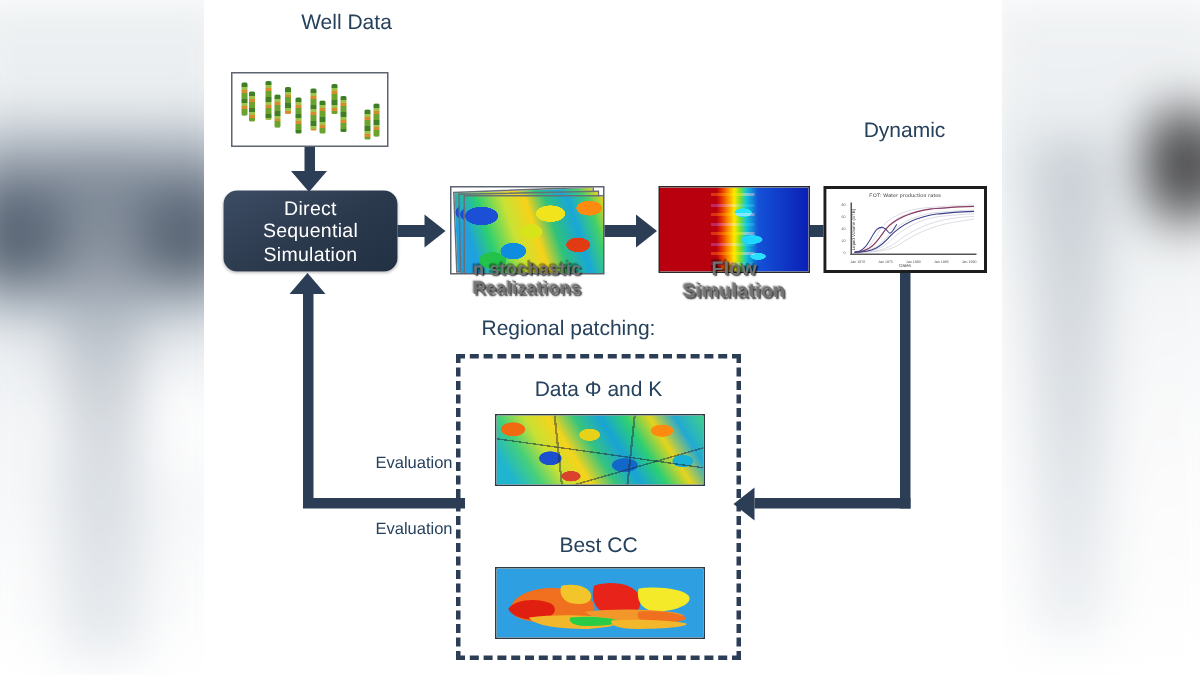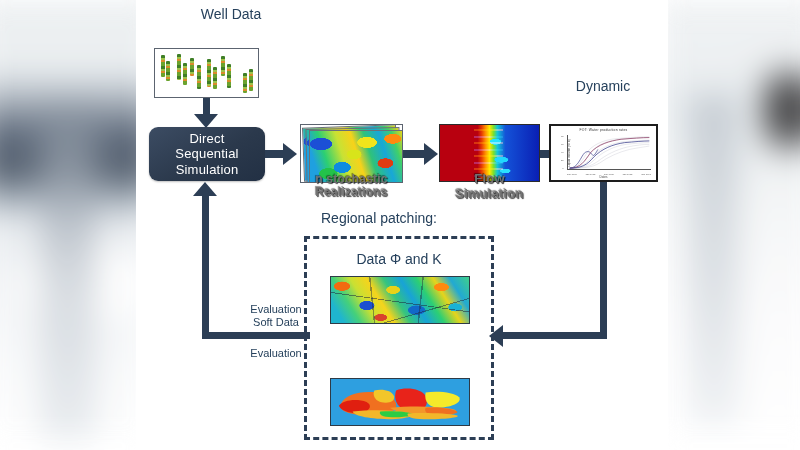--- a/index.html
+++ b/index.html
@@ -266,20 +266,23 @@
     <div class="dashed" style="left:168px;top:236px;width:190px;height:204px;"></div>
 
     <div class="lbl" style="left:178px;top:251px;width:170px;">
       <span>Data Φ and K</span>
     </div>
 
     <div class="pic" style="left:194px;top:276px;width:140px;height:48px;border-color:#2e3a46;">
       <div class="phikimg"></div>
     </div>
 
+    <div class="lbl" style="left:178px;top:355px;width:170px;">
+      <span>Best CC</span>
+    </div>
 
     <div class="pic" style="left:194px;top:378px;width:140px;height:48px;border-color:#2e3a46;">
       <div class="ccimg">
         <svg viewBox="0 0 140 48" preserveAspectRatio="none" style="position:absolute;inset:0;width:100%;height:100%;">
           <path d="M10,26 C14,16 30,12 46,14 C60,16 68,22 66,30 C62,38 36,40 20,36 C12,34 8,30 10,26 Z" fill="#f07020"></path>
           <path d="M8,28 C12,22 26,20 36,24 C42,27 40,33 32,35 C22,37 10,34 8,28 Z" fill="#e01f10"></path>
           <path d="M66,12 C76,8 92,10 96,18 C100,27 94,34 84,34 C72,34 62,26 66,12 Z" fill="#e8231a"></path>
           <path d="M96,14 C108,12 126,14 130,19 C133,24 124,29 110,30 C100,30 94,24 96,14 Z" fill="#f5ea2a"></path>
           <path d="M60,30 C78,28 104,28 122,31 C132,33 126,37 110,38 C88,39 66,36 60,30 Z" fill="#f2972a"></path>
           <path d="M96,30 C110,29 124,31 128,34 C130,36 120,38 106,38 C98,38 94,34 96,30 Z" fill="#f07020"></path>
@@ -290,21 +293,20 @@
         </svg>
       </div>
     </div>
 
     <div class="bar" style="left:66px;top:332px;width:108px;height:7px;"></div>
     <div class="bar" style="left:66px;top:196px;width:7px;height:140px;"></div>
     <div class="arrow ar-up" style="left:57px;top:182px;"></div>
 
     <div class="lbl small" style="left:80px;top:303px;width:120px;text-align:center;">
       <div>Evaluation</div>
-      <div>Soft Data</div>
     </div>
 
     <div class="lbl small" style="left:80px;top:347px;width:120px;text-align:center;">
       <div>Evaluation</div>
     </div>
 
   </div>
 </div>
 
 </body></html>

